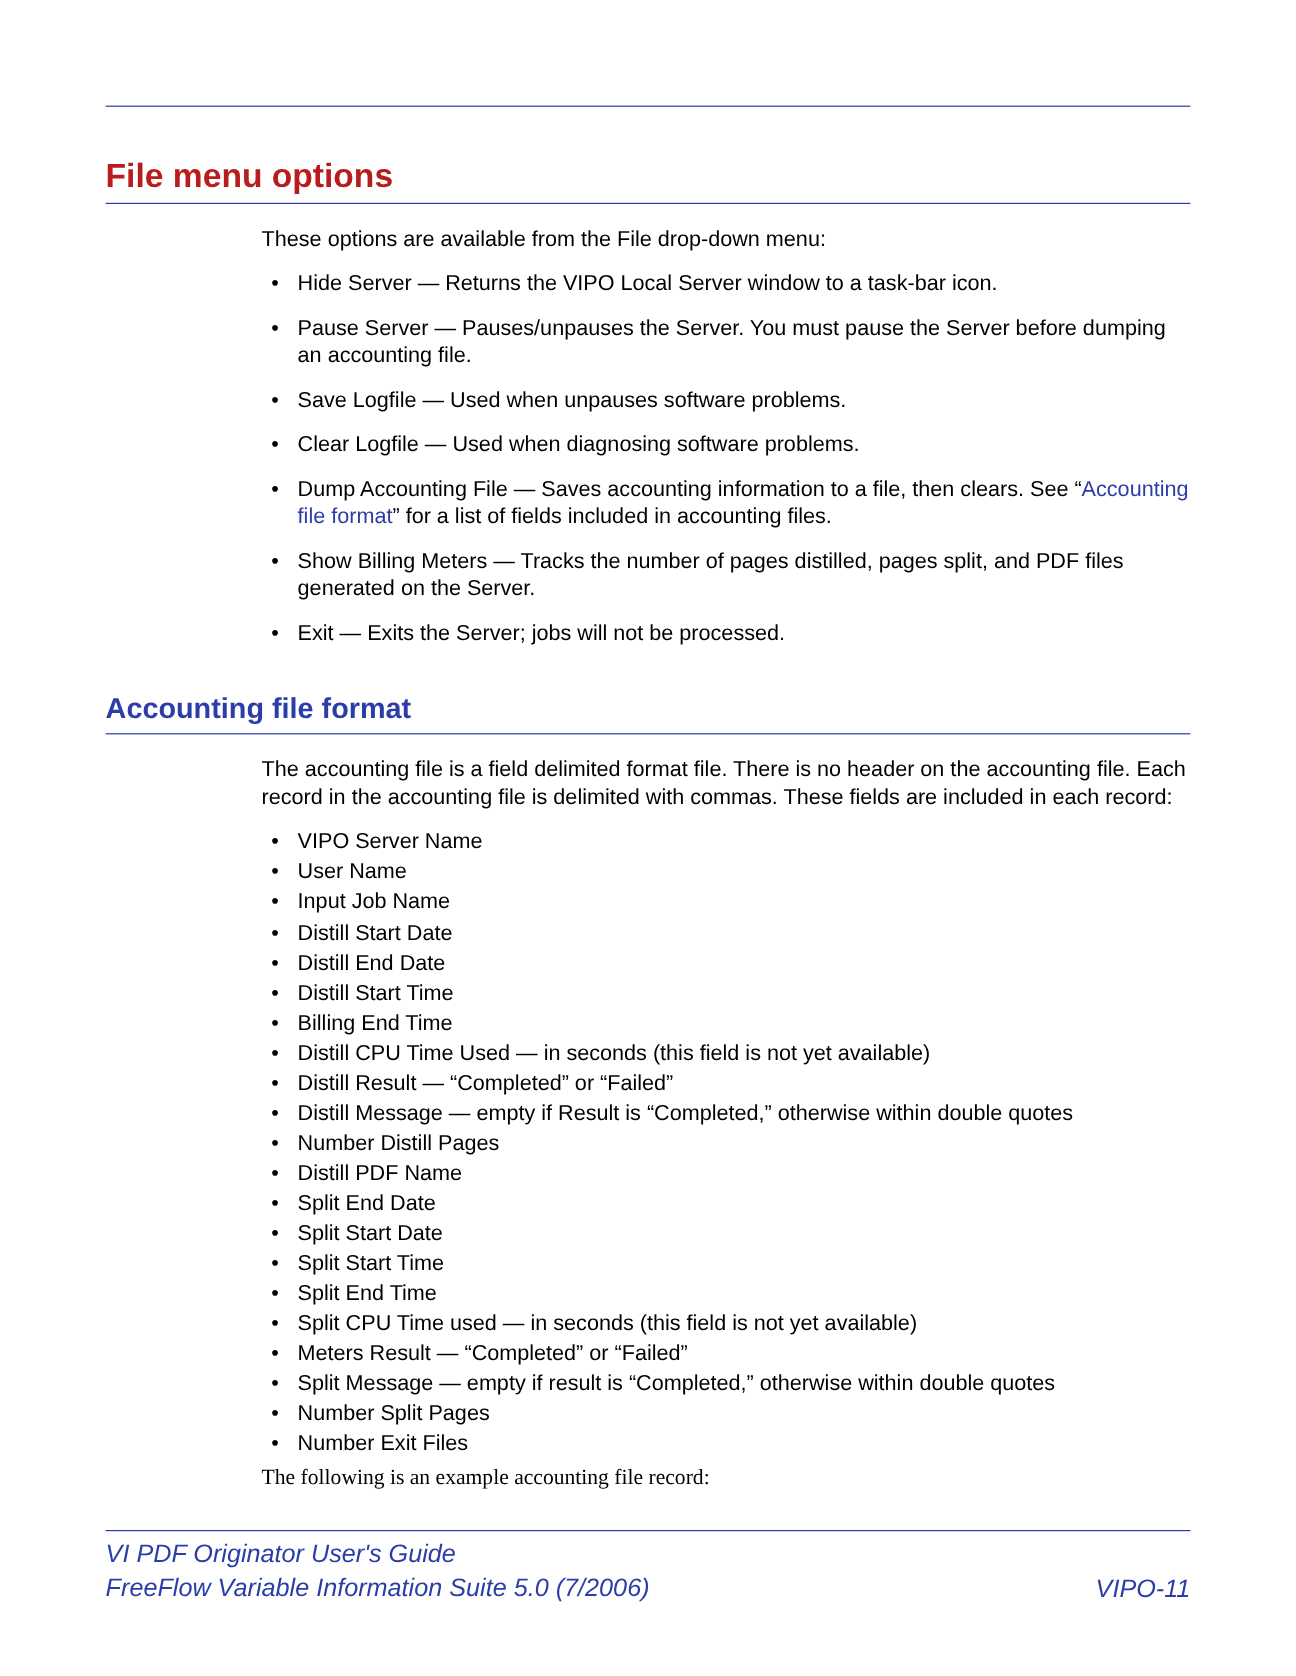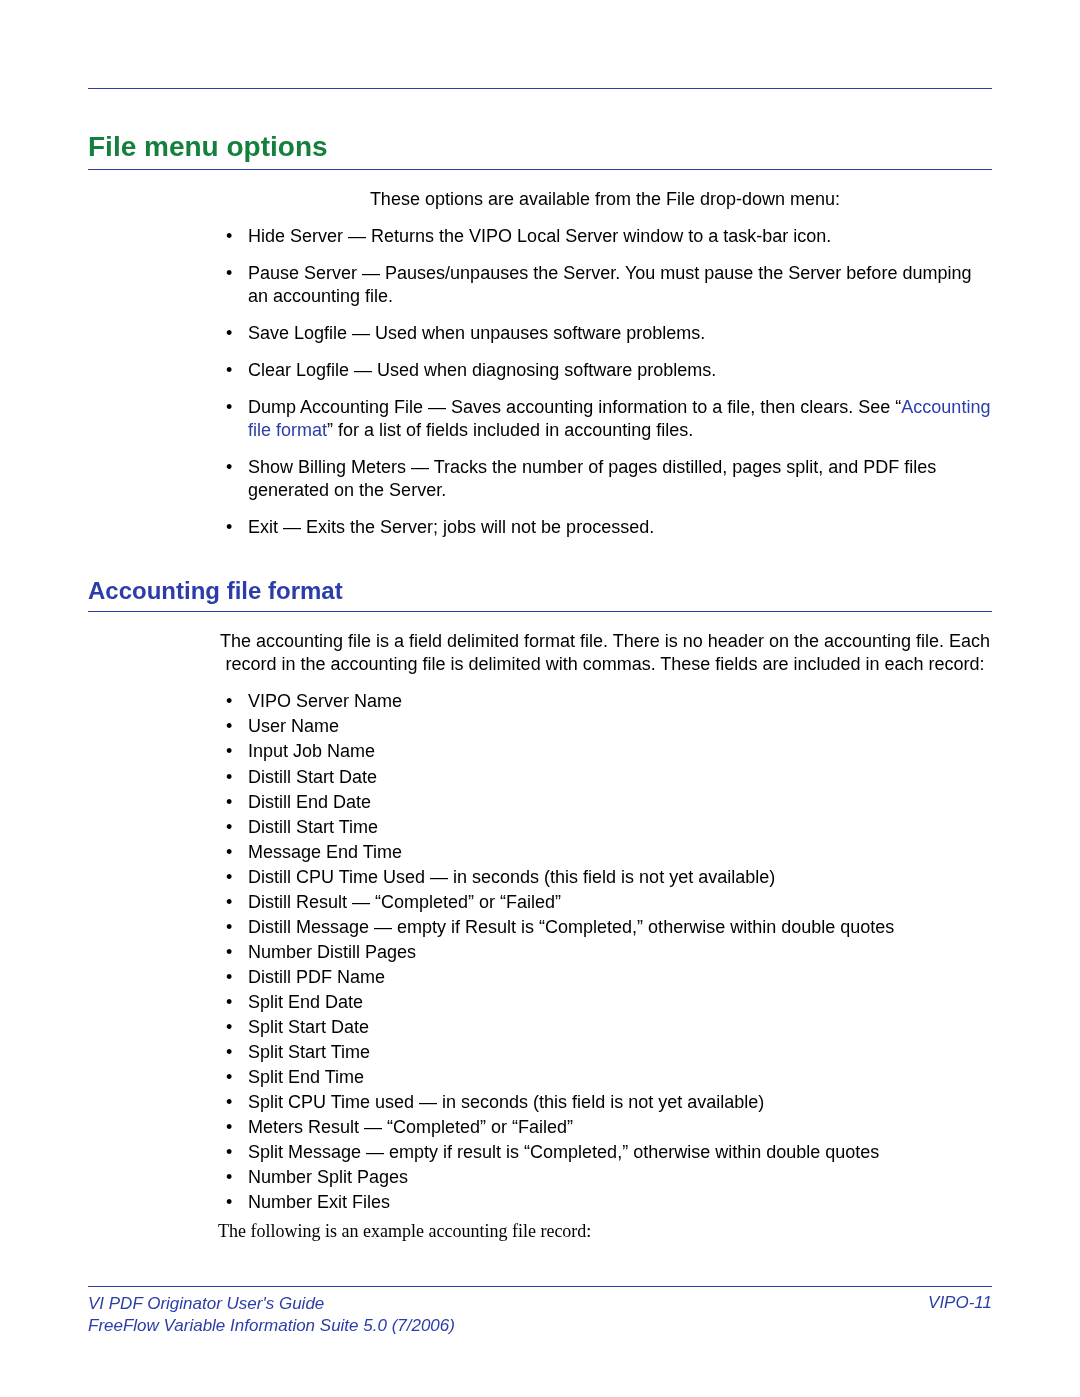--- a/index.html
+++ b/index.html
@@ -14,40 +14,40 @@
   .page {
     padding: 88px 88px 0 88px;
   }
   .top-rule {
     border-top: 1px solid #2a3da8;
     margin-bottom: 42px;
   }
   .h1 {
     font-size: 28px;
     font-weight: bold;
-    color: #15803d;
+    color: #b91c1c;
     border-bottom: 1px solid #2a3da8;
     padding-bottom: 6px;
     margin-bottom: 18px;
   }
   .h2 {
     font-size: 24px;
     font-weight: bold;
     color: #2a3da8;
     border-bottom: 1px solid #2a3da8;
     padding-bottom: 6px;
     margin-top: 38px;
     margin-bottom: 18px;
   }
   .body-block {
     padding-left: 130px;
     font-size: 18px;
     line-height: 1.28;
   }
-  .intro { margin-bottom: 14px; text-align: center; }
+  .intro { margin-bottom: 14px; }
   ul.bullets {
     list-style: none;
     margin-bottom: 6px;
   }
   ul.bullets > li {
     position: relative;
     padding-left: 30px;
     margin-bottom: 14px;
   }
   ul.bullets > li::before {
@@ -70,23 +70,24 @@
   }
   .footer {
     position: absolute;
     left: 88px;
     right: 88px;
     bottom: 60px;
     border-top: 1px solid #2a3da8;
     padding-top: 6px;
     display: flex;
     justify-content: space-between;
+    align-items: flex-end;
     font-style: italic;
     color: #2a3da8;
-    font-size: 17px;
+    font-size: 21px;
   }
   .footer .left { line-height: 1.3; }
   .footer .right { font-style: italic; }
 </style>
 </head>
 <body>
 
 <div class="page">
   <div class="top-rule"></div>
 
@@ -109,21 +110,21 @@
 
   <div class="body-block">
     <p class="intro">The accounting file is a field delimited format file. There is no header on the accounting file. Each record in the accounting file is delimited with commas. These fields are included in each record:</p>
     <ul class="bullets tight">
       <li><span>VIPO Server Name</span></li>
       <li><span>User Name</span></li>
       <li><span>Input Job Name</span></li>
       <li><span>Distill Start Date</span></li>
       <li><span>Distill End Date</span></li>
       <li><span>Distill Start Time</span></li>
-      <li><span>Message End Time</span></li>
+      <li><span>Billing End Time</span></li>
       <li><span>Distill CPU Time Used — in seconds (this field is not yet available)</span></li>
       <li><span>Distill Result — “Completed” or “Failed”</span></li>
       <li><span>Distill Message — empty if Result is “Completed,” otherwise within double quotes</span></li>
       <li><span>Number Distill Pages</span></li>
       <li><span>Distill PDF Name</span></li>
       <li><span>Split End Date</span></li>
       <li><span>Split Start Date</span></li>
       <li><span>Split Start Time</span></li>
       <li><span>Split End Time</span></li>
       <li><span>Split CPU Time used — in seconds (this field is not yet available)</span></li>

